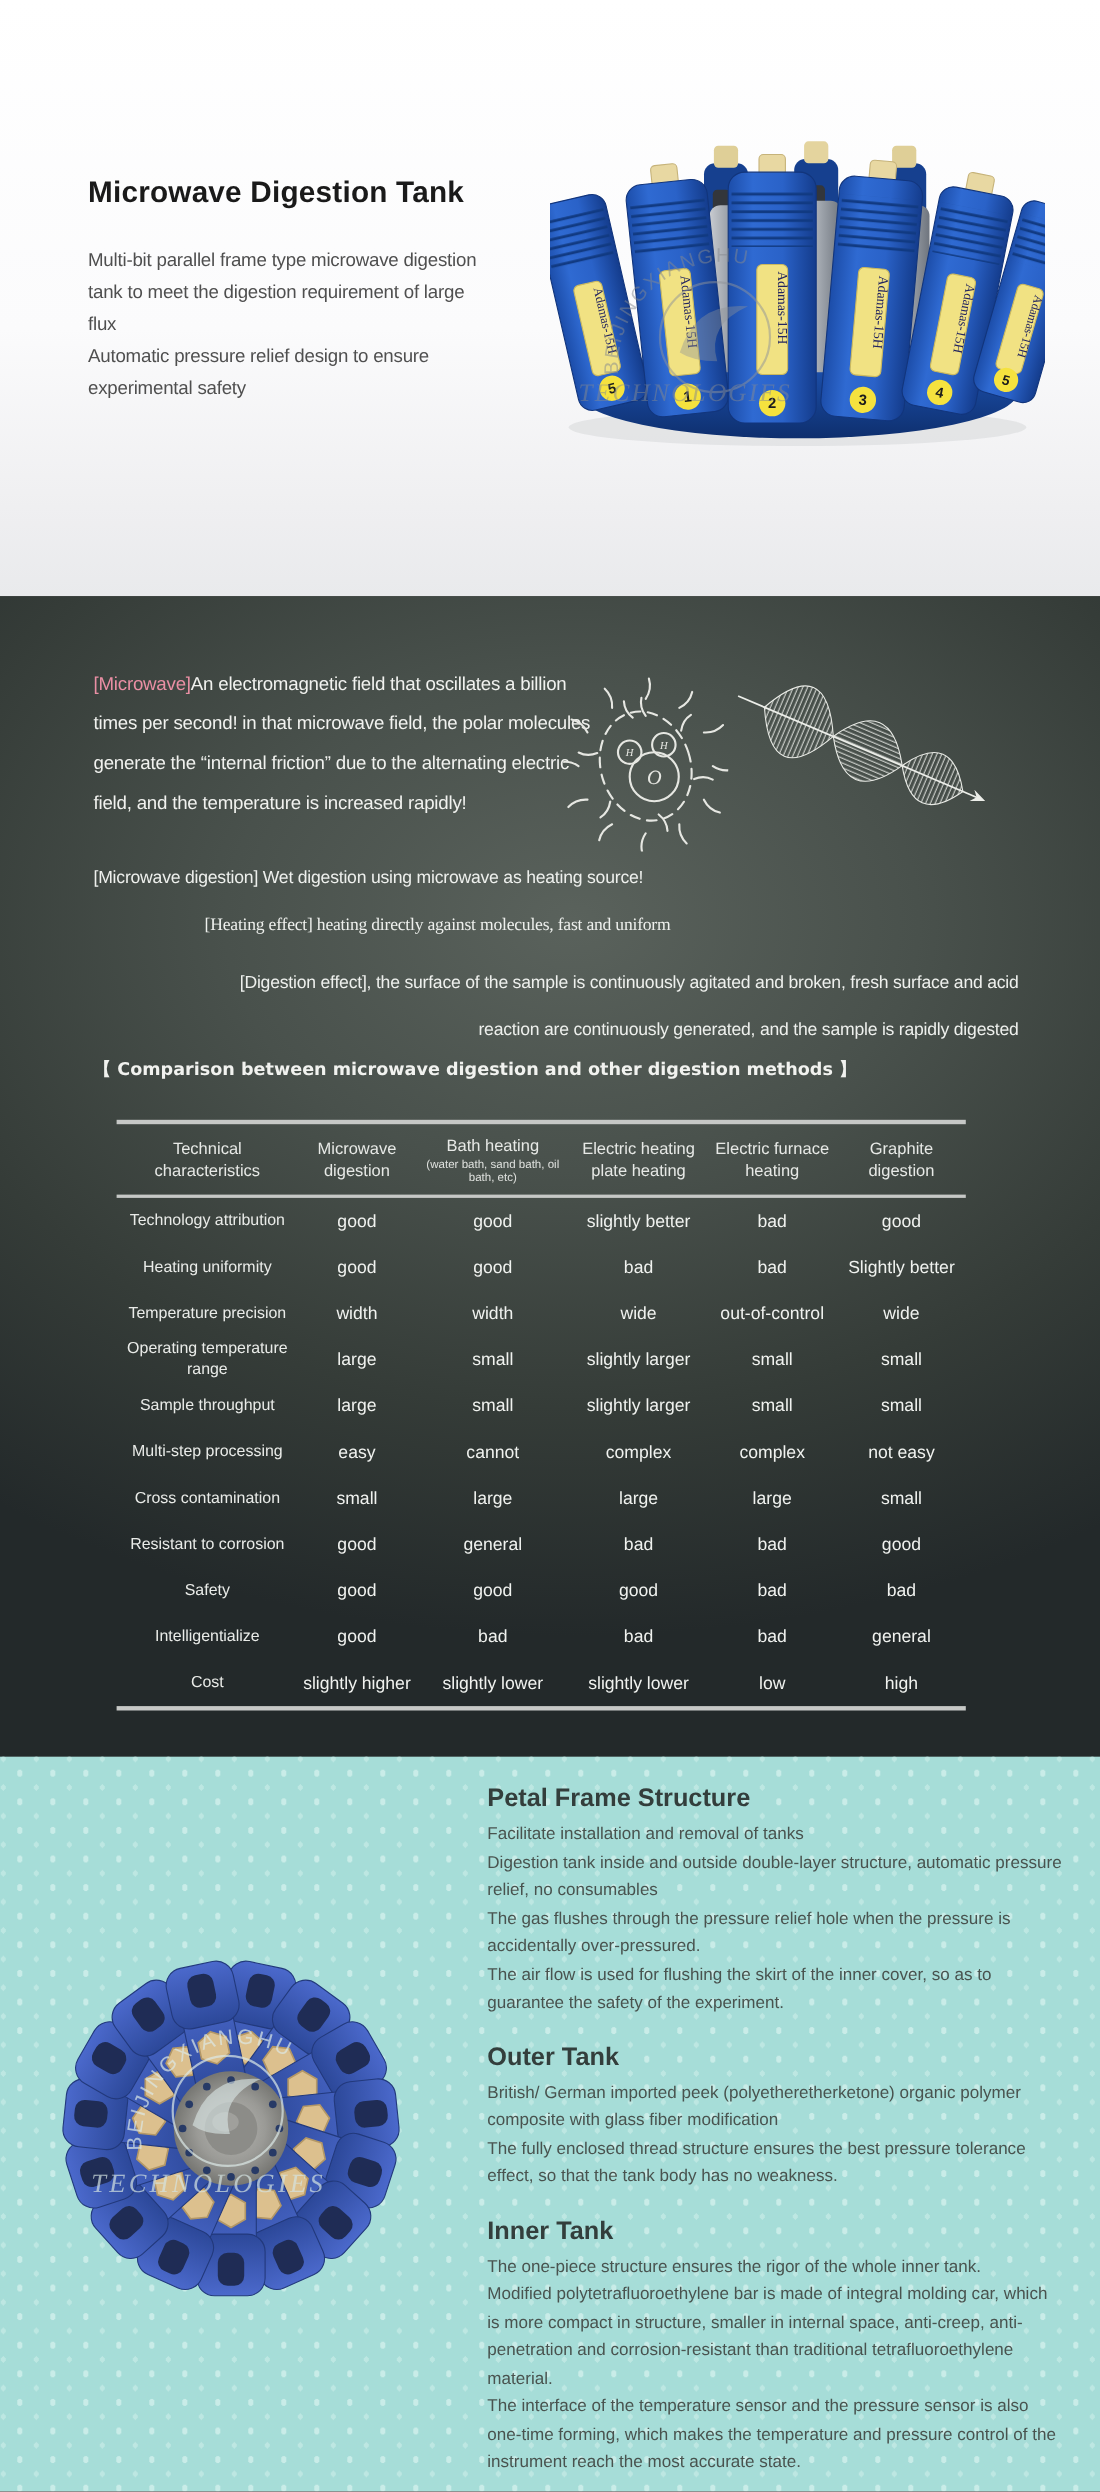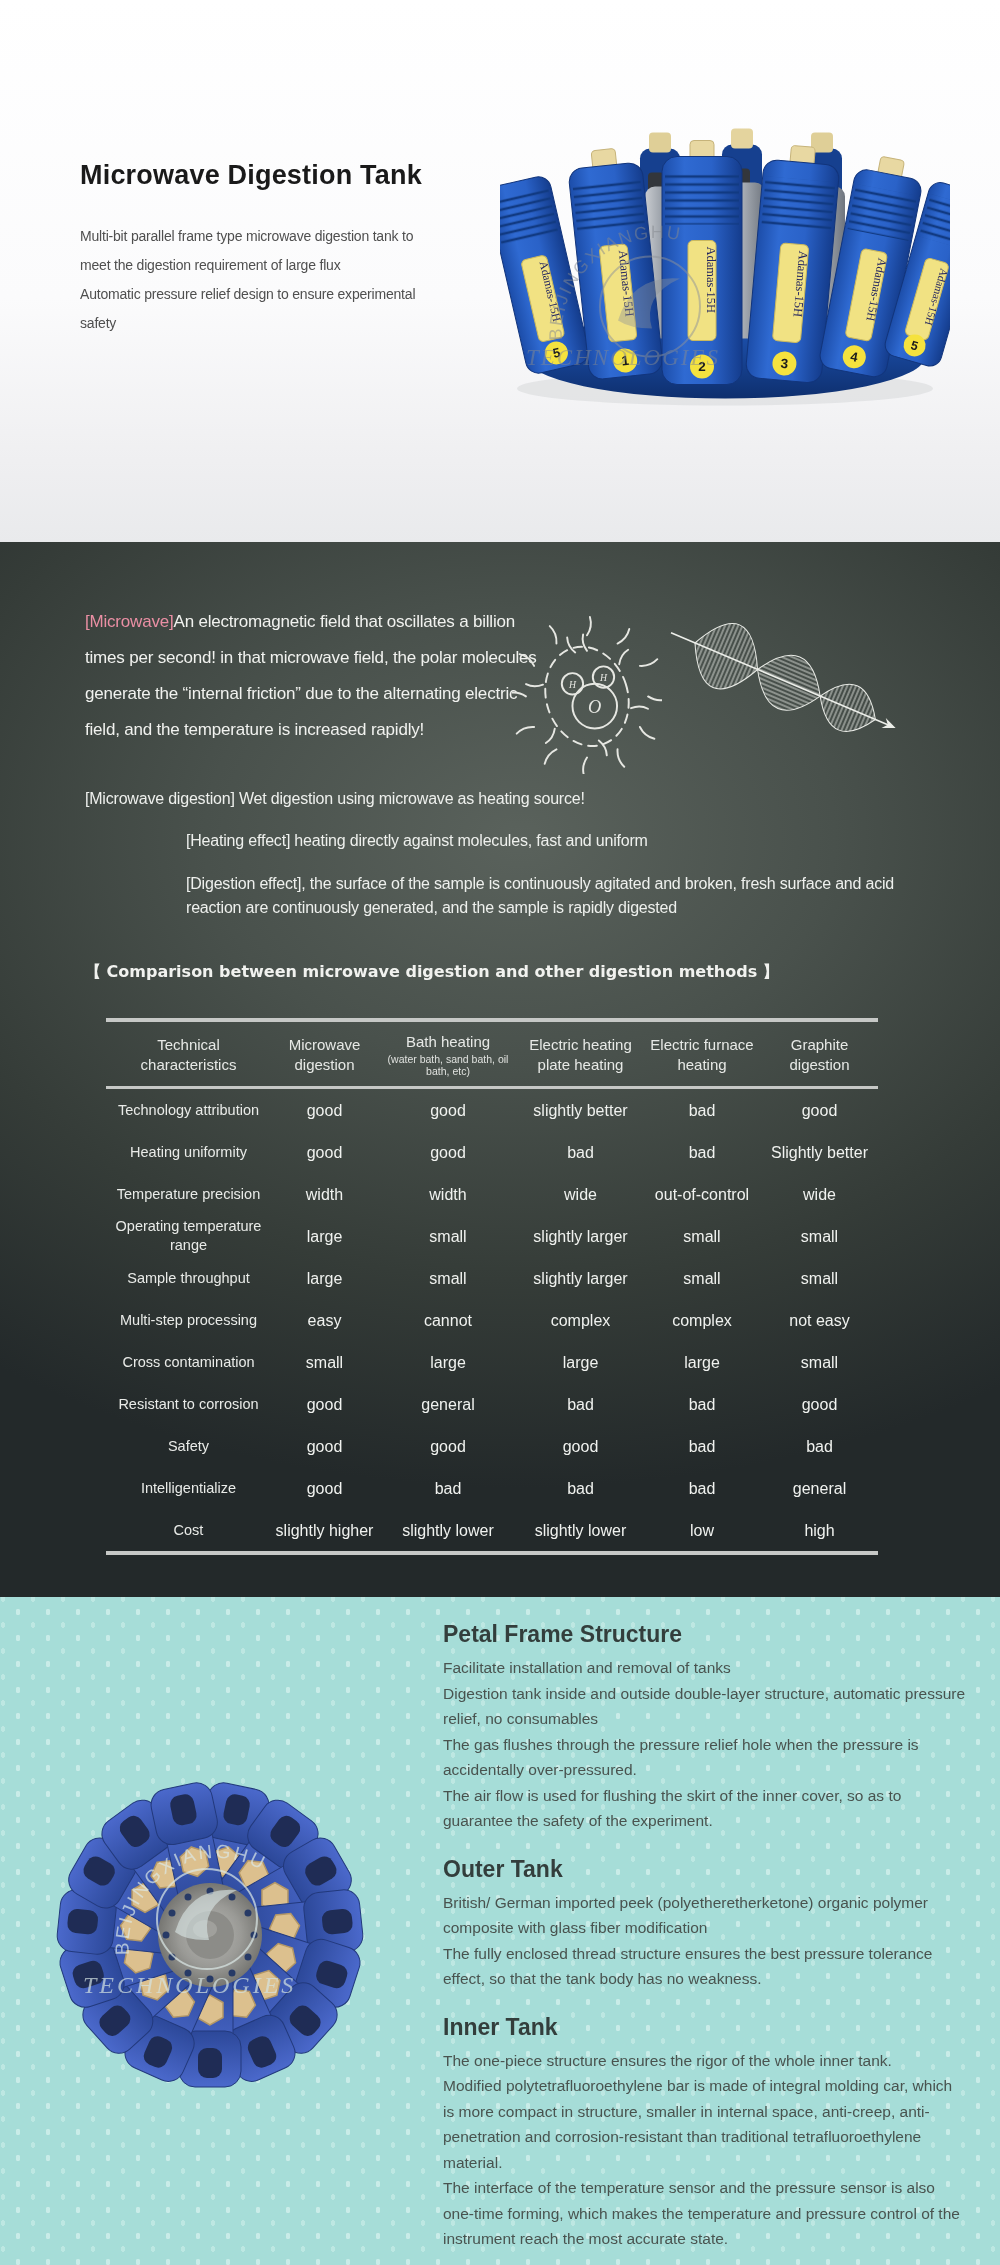--- a/index.html
+++ b/index.html
@@ -4,36 +4,36 @@
 <style>
   html,body{margin:0;padding:0;}
   .page{position:relative;width:1000px;height:2265px;overflow:hidden;
         font-family:"Liberation Sans",sans-serif;background:#404040;}
 
   
   .hero{position:absolute;left:0;top:0;width:1000px;height:542px;
         background:linear-gradient(180deg,#ffffff 0%,#fbfbfc 55%,#efeff1 85%,#e9eaec 100%);}
   .hero-title{position:absolute;left:80px;top:160px;margin:0;font-size:27px;font-weight:700;
         color:#1a1a1a;letter-spacing:.2px;}
-  .hero-desc{position:absolute;left:80px;top:222px;width:365px;font-size:14px;
+  .hero-desc{position:absolute;left:80px;top:222px;width:365px;font-size:17px;
         line-height:29px;color:#4f4f4f;letter-spacing:-0.2px;}
   .hero-img{position:absolute;left:500px;top:96px;width:450px;height:320px;}
 
   
   .dark{position:absolute;left:0;top:542px;width:1000px;height:1055px;color:#eef0ed;
         background:radial-gradient(900px 650px at 52% 28%, #5a625c 0%, #49514c 35%, #353c38 68%, #23292a 100%);}
   .mw-intro{position:absolute;left:85px;top:62px;width:452px;margin:0;font-size:17px;
         line-height:36px;letter-spacing:-0.2px;color:#f1f2ef;}
   .hl{color:#ea8fa4;}
   .molecule{position:absolute;left:512px;top:72px;width:150px;height:160px;}
   .wave{position:absolute;left:655px;top:62px;width:265px;height:160px;}
   .pt{position:absolute;margin:0;font-size:16px;color:#eef0ed;letter-spacing:-0.2px;}
   .p1{left:85px;top:248px;}
-  .p2{left:186px;top:290px;}
-  .p3{left:186px;top:330px;width:740px;line-height:24px;}
+  .p2{left:186px;top:290px;font-family:Liberation Serif, serif;}
+  .p3{left:186px;top:330px;width:740px;line-height:43px;text-align:right;}
   .tbl-title{position:absolute;left:85px;top:420px;font-size:16px;color:#f1f2ef;
         font-family:"DejaVu Sans",sans-serif;font-weight:bold;}
   .ctable{position:absolute;left:106px;top:476px;width:772px;
         border-top:4px solid #c6c8c6;border-bottom:4px solid #c6c8c6;}
   .thead{display:grid;grid-template-columns:165px 107px 140px 125px 118px 117px;
         border-bottom:3px solid #c6c8c6;padding:10px 0 9px 0;}
   .th{text-align:center;font-size:15px;line-height:20px;color:#e7e9e6;align-self:center;}
   .th-note{font-size:10.5px;line-height:12px;color:#dfe1de;margin-top:1px;}
   .tr{display:grid;grid-template-columns:165px 107px 140px 125px 118px 117px;
         min-height:42px;align-items:center;}

